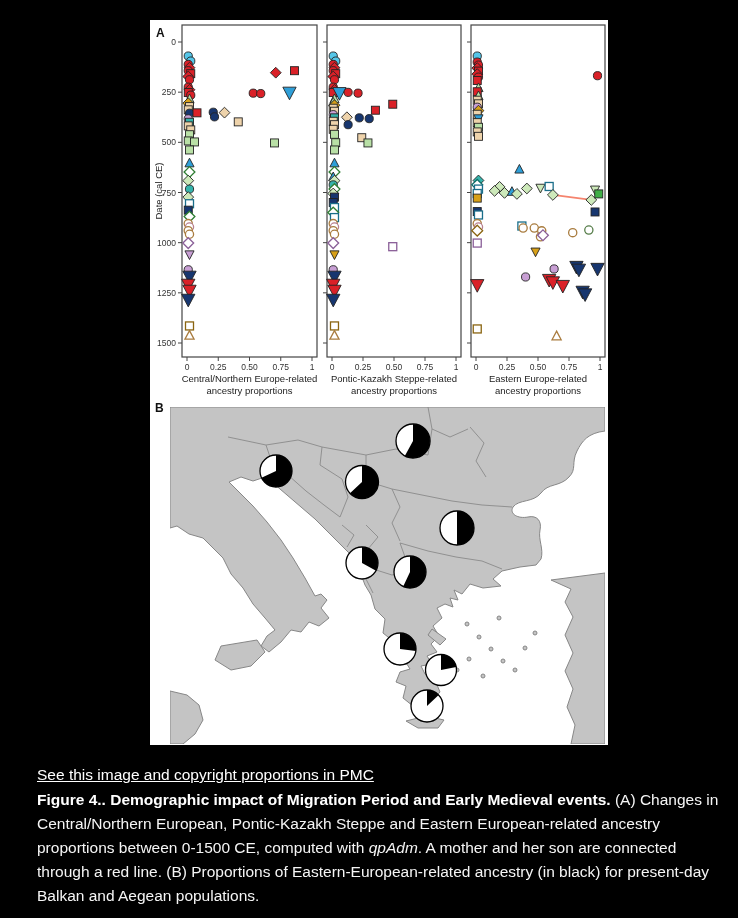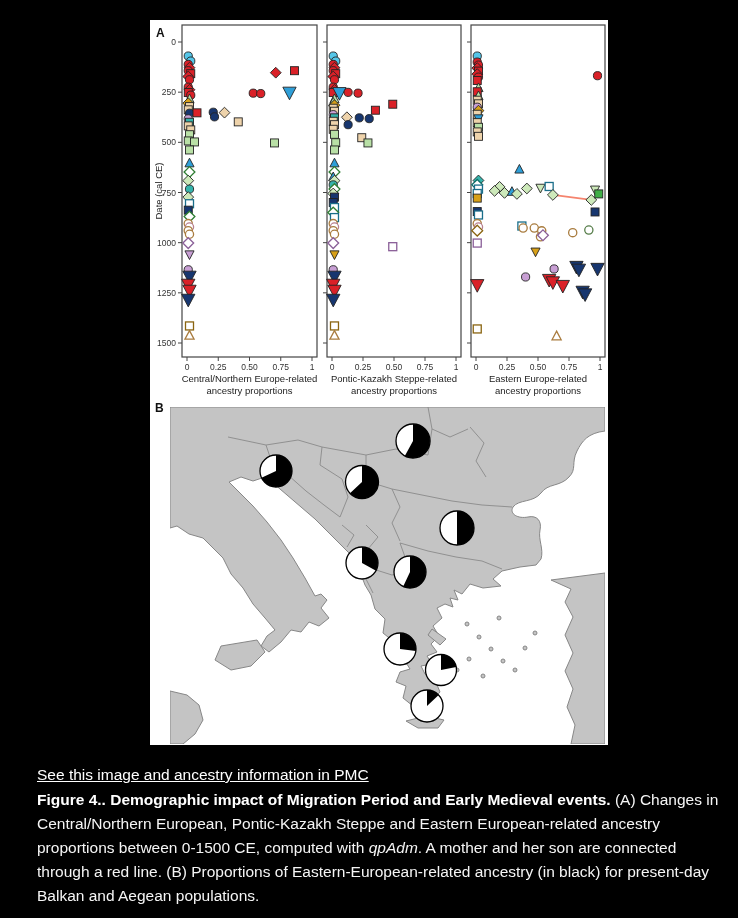--- a/index.html
+++ b/index.html
@@ -395,16 +395,16 @@
           <path d="M257,299 L257,283 A16,16 0 0 1 268.6634980387426,288.04724630514096 Z" fill="#000"></path>
         </g>
       </g>
   </svg>
 
   <div class="plabel" style="left:6px;top:6px">A</div>
   <div class="plabel" style="left:5px;top:381px">B</div>
 </div>
 
 <div class="cap-link">
-  <a href="#">See this image and ancestry information in PMC</a>
+  <a href="#">See this image and copyright proportions in PMC</a>
 </div>
 
 <p class="cap"><b>Figure 4.. Demographic impact of Migration Period and Early Medieval events.</b><span>  (A) Changes in Central/Northern European, Pontic-Kazakh Steppe and Eastern European-related ancestry proportions between 0-1500 CE, computed with </span><i>qpAdm</i><span>. A mother and her son are connected through a red line. (B) Proportions of Eastern-European-related ancestry (in black) for present-day Balkan and Aegean populations.</span></p>
 
 </body></html>

